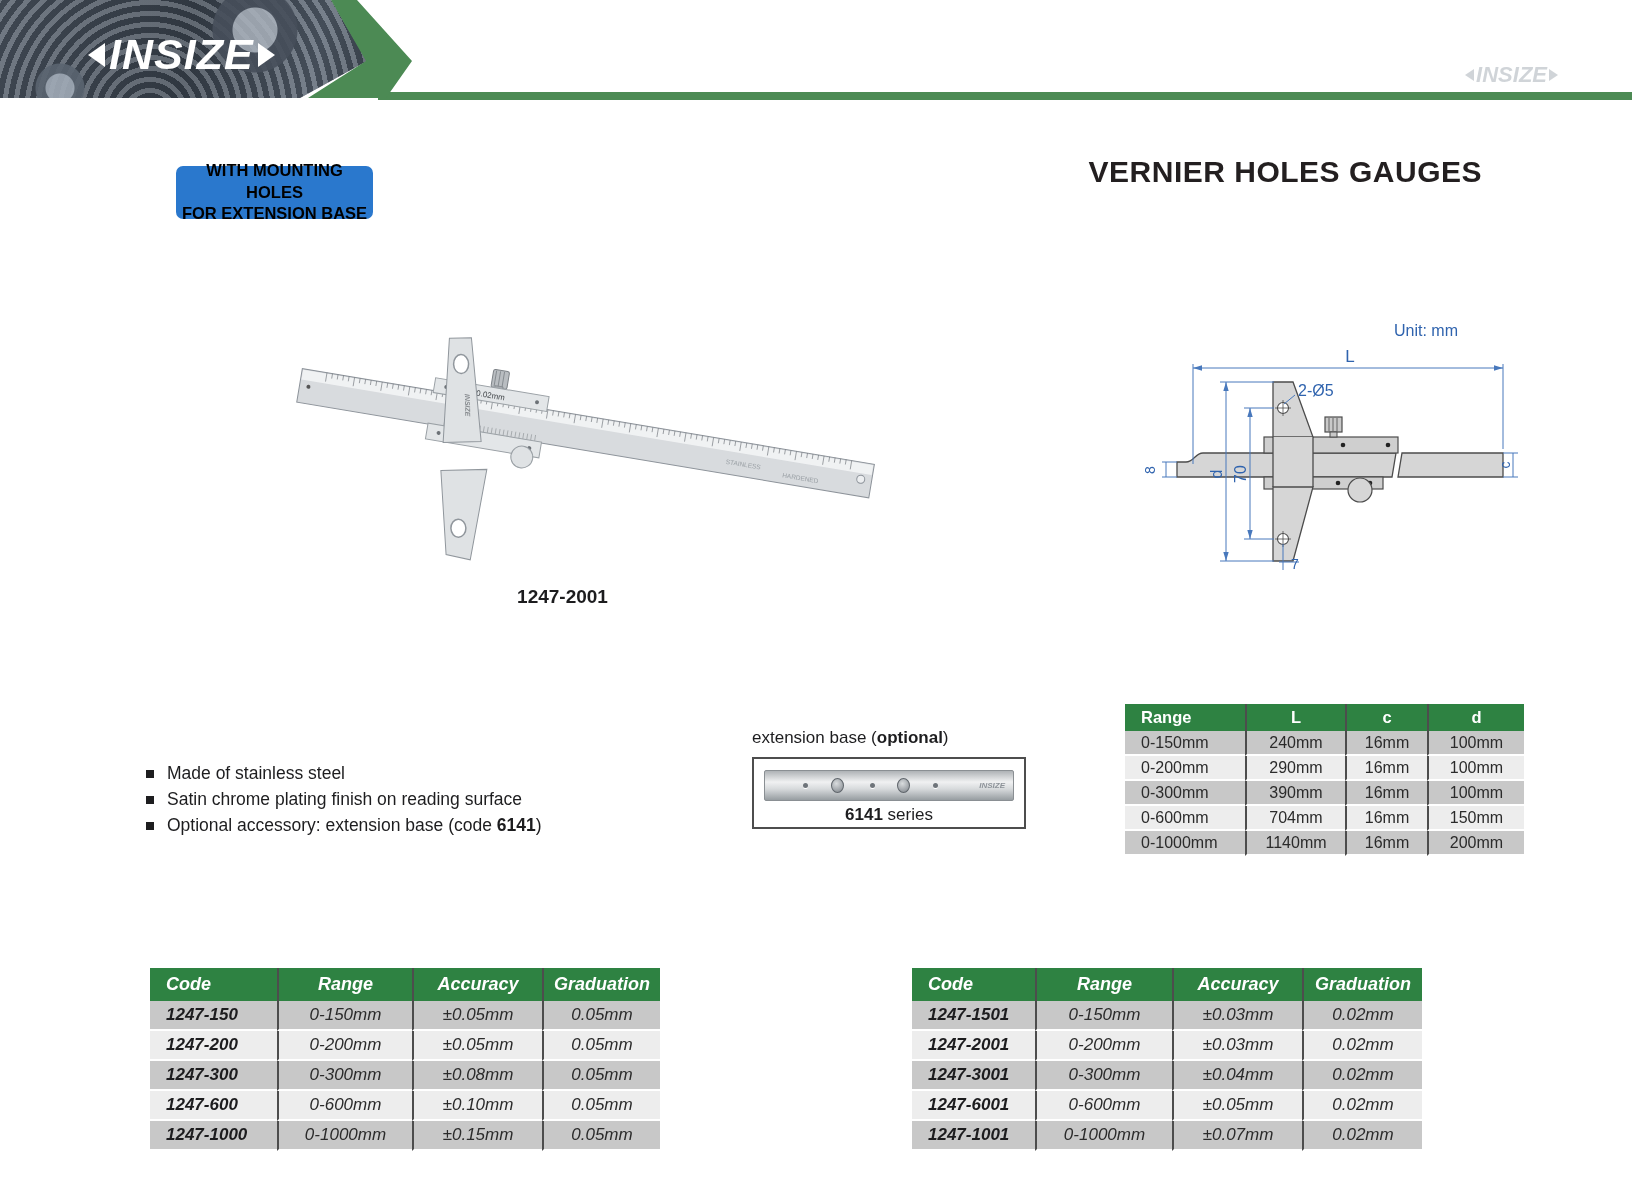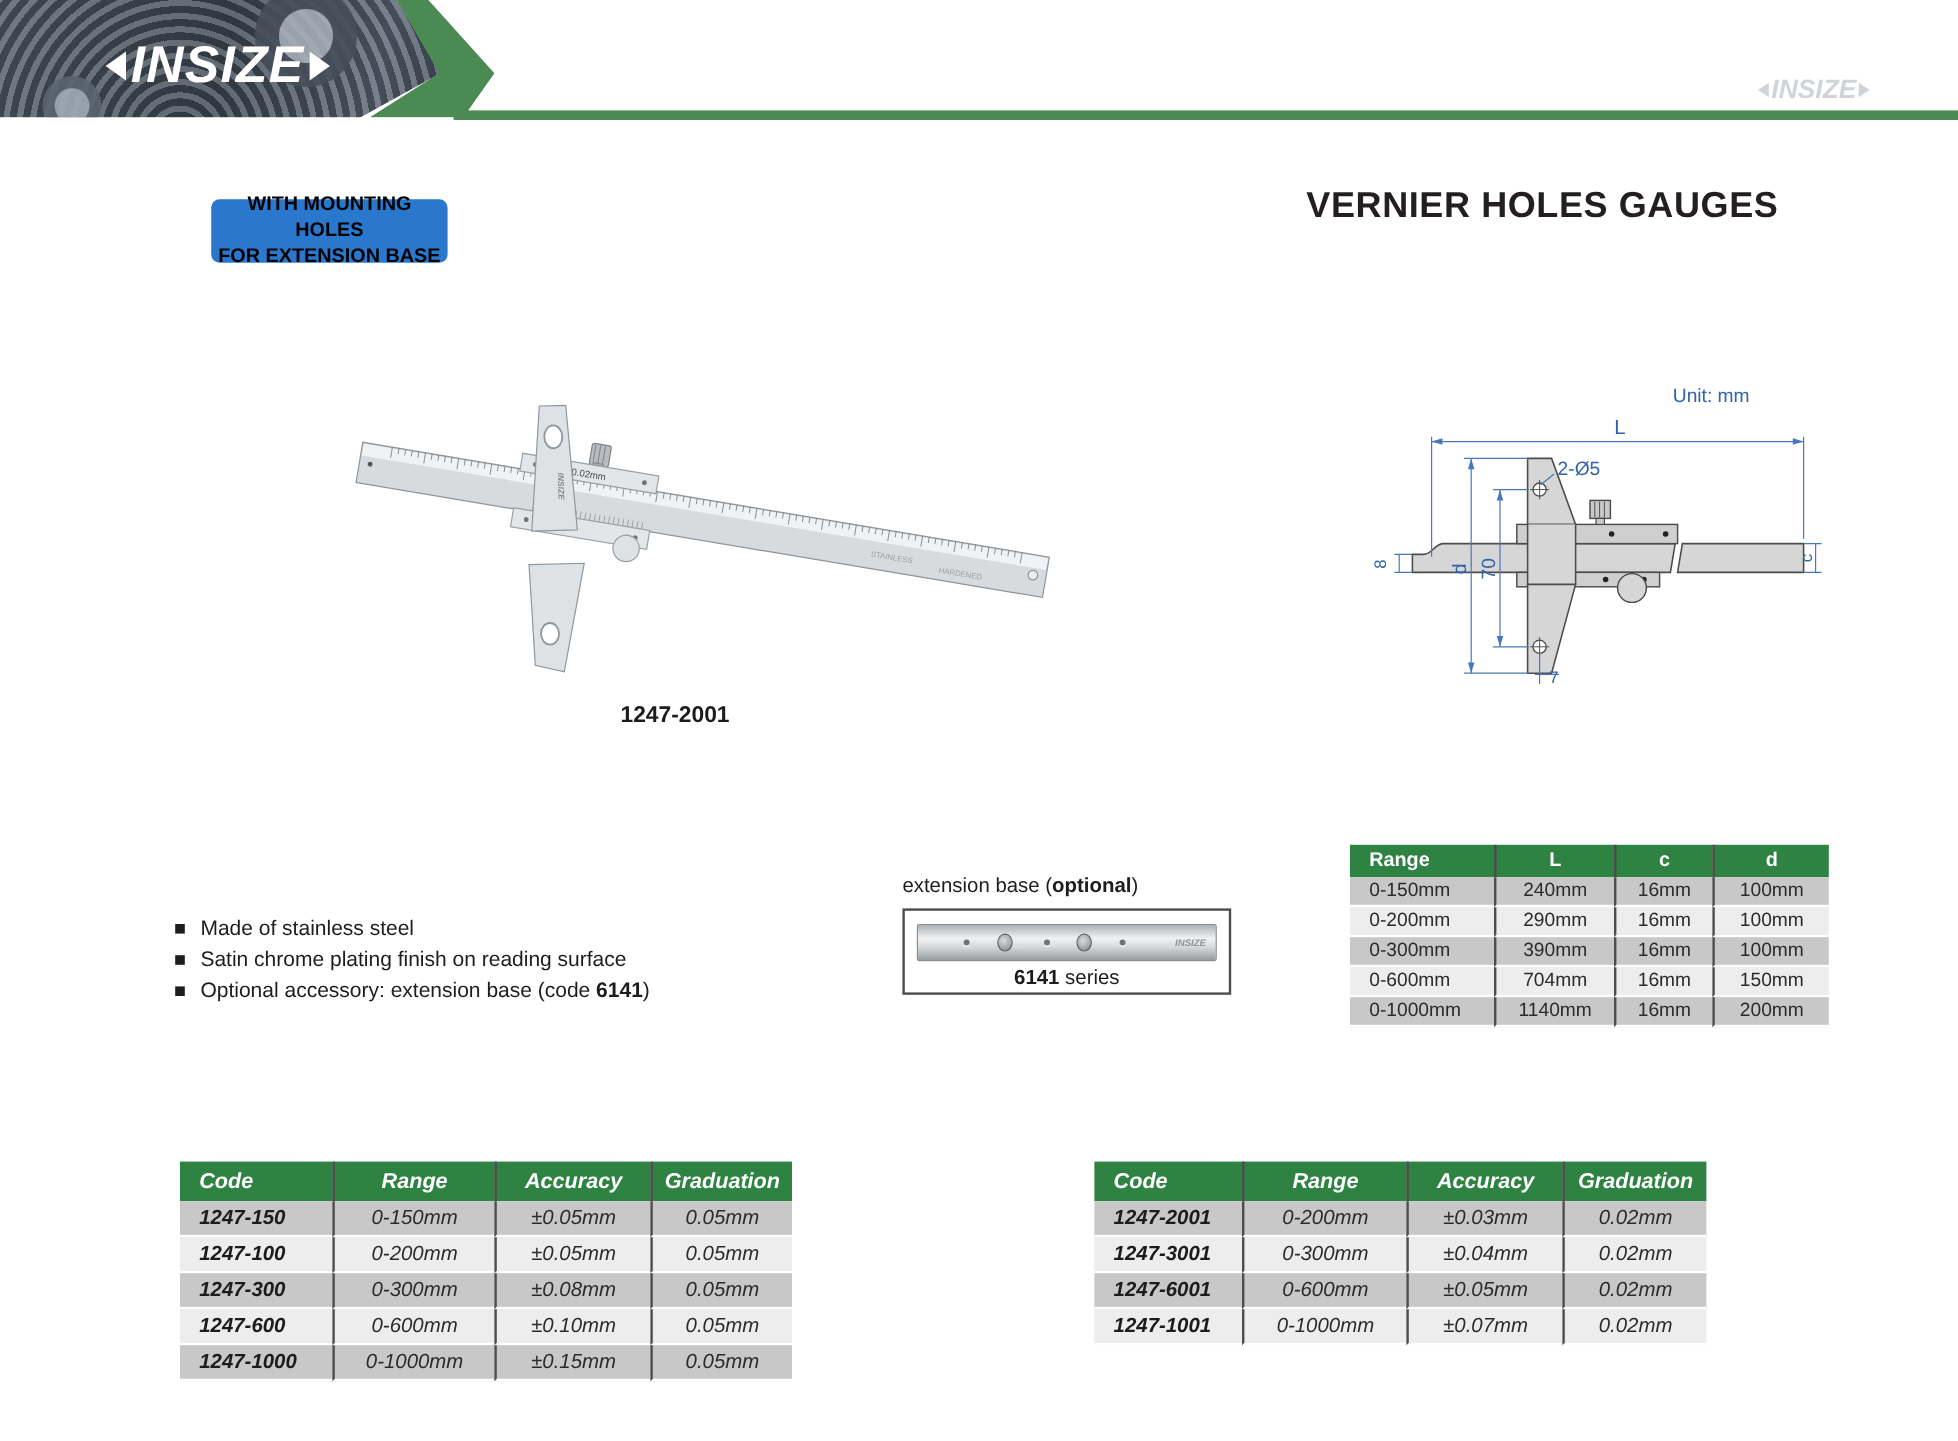--- a/index.html
+++ b/index.html
@@ -416,21 +416,21 @@
         </tr>
       </thead>
     <tbody>
         <tr>
           <td>1247-150</td>
           <td>0-150mm</td>
           <td>±0.05mm</td>
           <td>0.05mm</td>
         </tr>
         <tr>
-          <td>1247-100</td>
+          <td>1247-200</td>
           <td>0-200mm</td>
           <td>±0.05mm</td>
           <td>0.05mm</td>
         </tr>
         <tr>
           <td>1247-300</td>
           <td>0-300mm</td>
           <td>±0.08mm</td>
           <td>0.05mm</td>
         </tr>
@@ -458,20 +458,26 @@
     <thead>
         <tr>
           <th>Code</th>
           <th>Range</th>
           <th>Accuracy</th>
           <th>Graduation</th>
         </tr>
       </thead>
     <tbody>
         <tr>
+          <td>1247-1501</td>
+          <td>0-150mm</td>
+          <td>±0.03mm</td>
+          <td>0.02mm</td>
+        </tr>
+        <tr>
           <td>1247-2001</td>
           <td>0-200mm</td>
           <td>±0.03mm</td>
           <td>0.02mm</td>
         </tr>
         <tr>
           <td>1247-3001</td>
           <td>0-300mm</td>
           <td>±0.04mm</td>
           <td>0.02mm</td>

